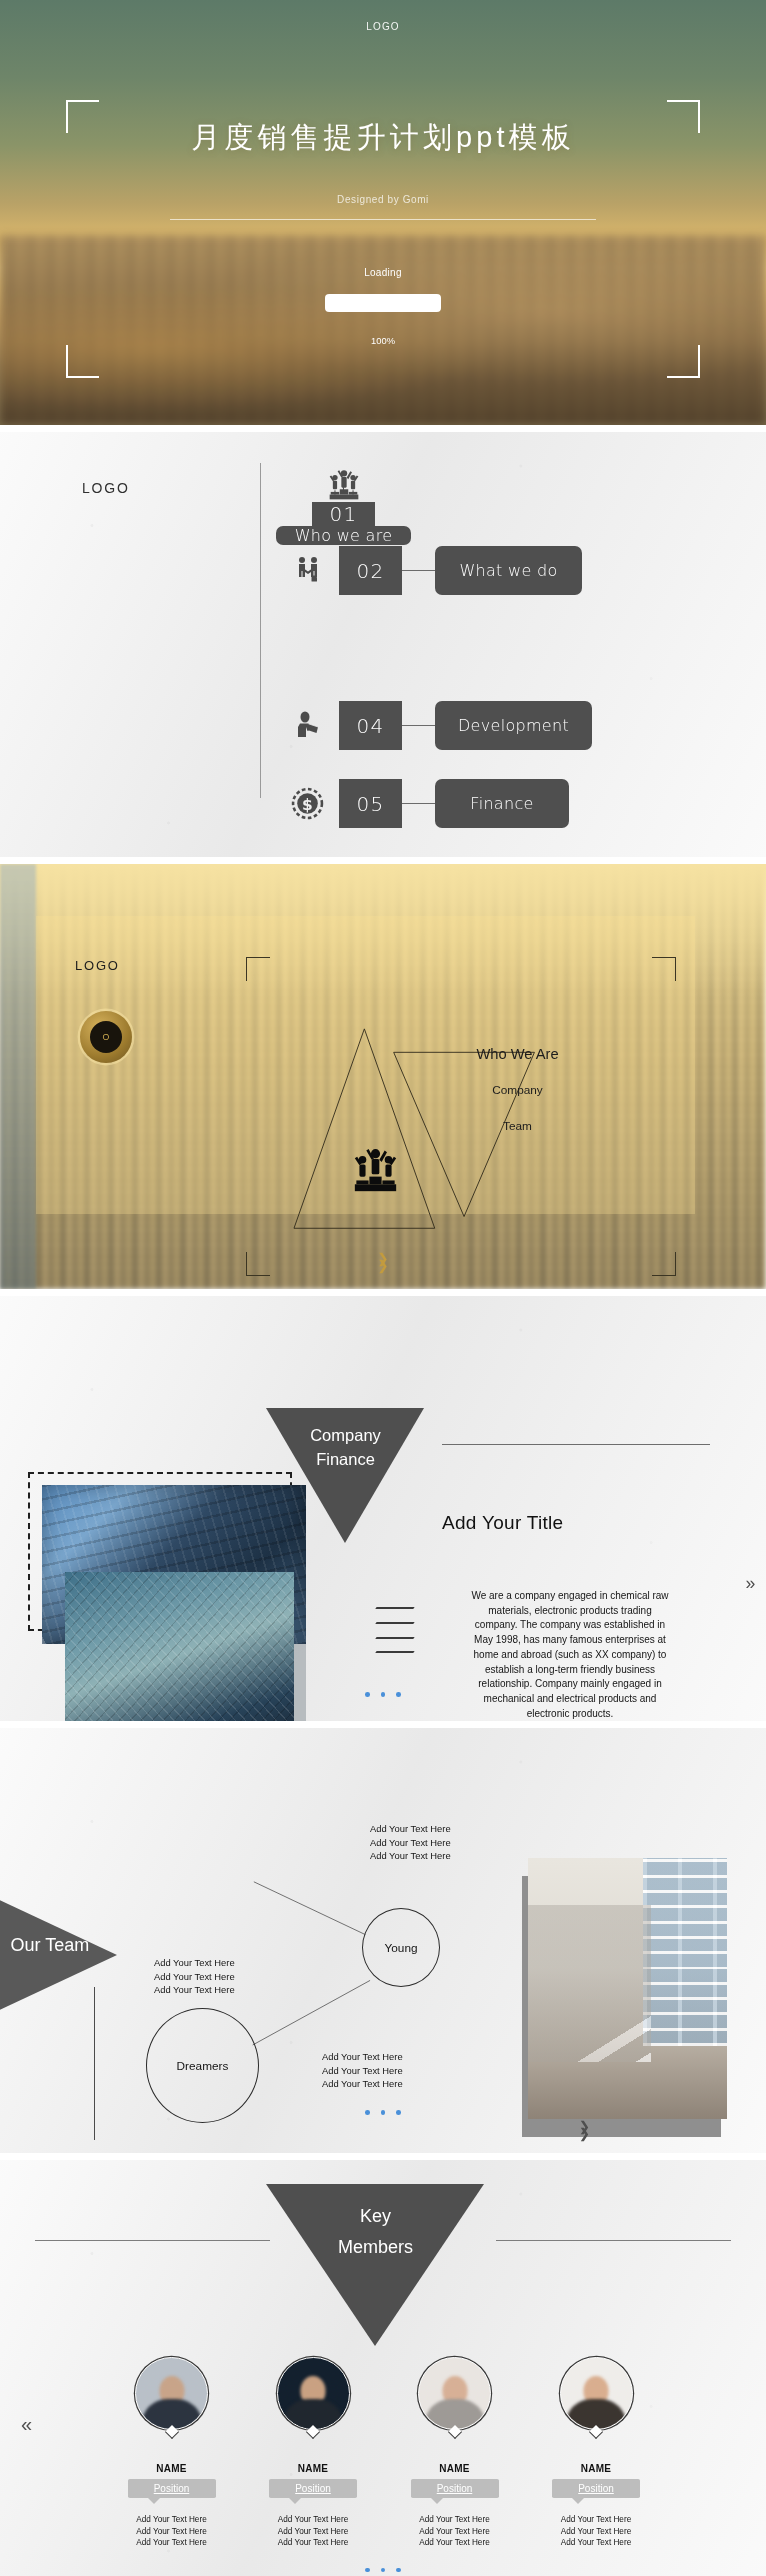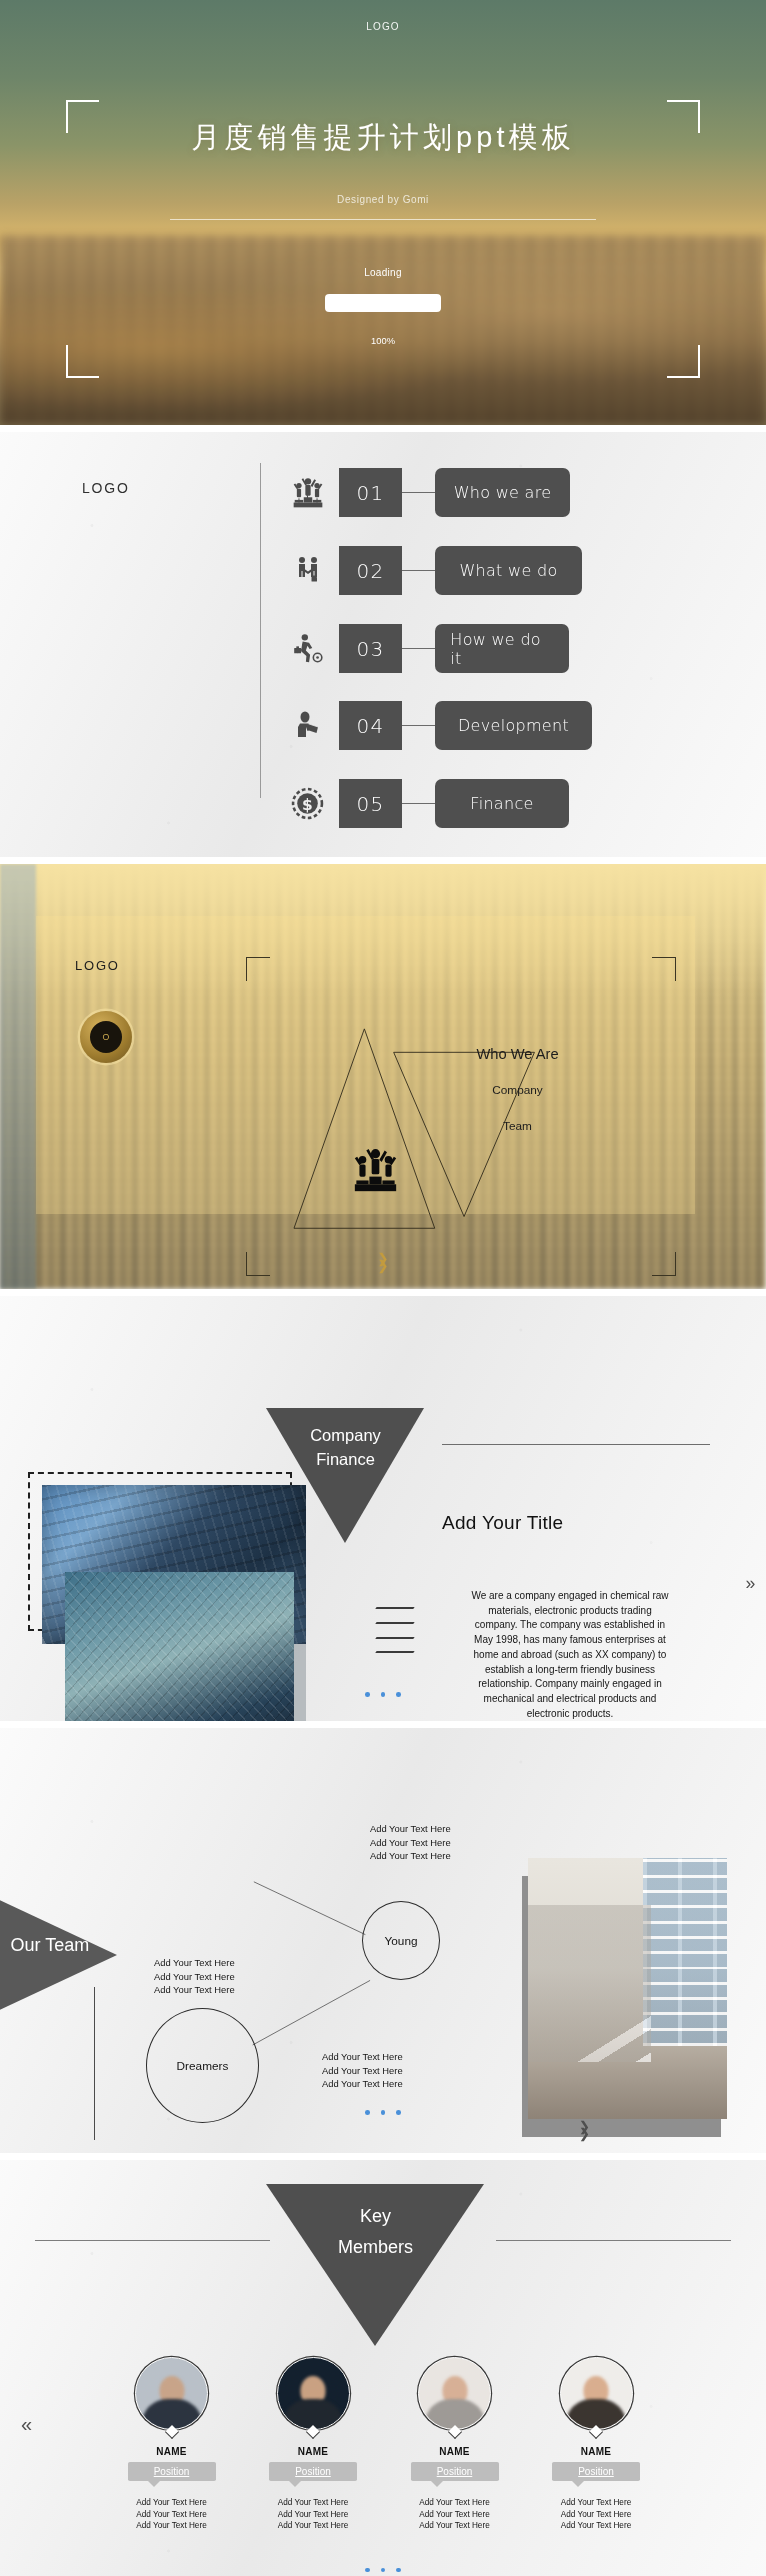--- a/index.html
+++ b/index.html
@@ -262,21 +262,21 @@
     position: absolute; left: 10.6px; top: 207px; width: 159px;
     color: #ffffff; font-size: 18px; font-weight: 300;
   }
   .tm-vline { position: absolute; left: 94px; top: 259px; width: 0.6px; height: 153px; background: #4b4b4b; }
   .tm-circle {
     position: absolute; border: 0.6px solid #2b2b2b; border-radius: 50%;
     display: flex; align-items: center; justify-content: center;
     color: #151515; font-size: 11.8px;
   }
   .tm-c1 { left: 154px; top: 99px; width: 105px; height: 108px; }
-  .tm-c2 { left: 362px; top: 173px; width: 78px; height: 79px; }
+  .tm-c2 { left: 362px; top: 180px; width: 78px; height: 79px; }
   .tm-c3 { left: 146px; top: 280px; width: 113px; height: 115px; }
   .tm-text { position: absolute; font-size: 9.4px; line-height: 13.5px; color: #151515; }
   .tm-photo {
     position: absolute; left: 528px; top: 1776px; width: 199px; height: 261px;
     background:
       linear-gradient(to bottom, #e9e6df 0%, #dedad2 42%, #b9b0a4 70%, #8e8377 100%);
   }
   .tm-photo::before {
     content:""; position:absolute; left:58%; top:0; width:42%; height:72%;
     background:
@@ -321,21 +321,21 @@
   .km-avatar .body {
     position: absolute; left: 50%; bottom: -6%; transform: translateX(-50%);
     width: 61px; height: 34px; border-radius: 26px 26px 0 0;
     filter: blur(1.5px);
   }
   .km-pin {
     position: absolute; left: 50%; bottom: -6.5px; transform: translateX(-50%) rotate(45deg);
     width: 10px; height: 10px; background: #ffffff;
     border-right: 1.2px solid #3a3a3a; border-bottom: 1.2px solid #3a3a3a;
   }
-  .km-name { margin-top: 16px; font-size: 10px; font-weight: bold; color: #111111; letter-spacing: 0.3px; }
+  .km-name { margin-top: 33px; font-size: 10px; font-weight: bold; color: #111111; letter-spacing: 0.3px; }
   .km-pos-wrap { position: relative; margin: 5.3px auto 0; width: 88px; }
   .km-pos {
     background: #bdbdbd; color: #ffffff; font-size: 10px;
     padding: 4.1px 0; border-radius: 1.8px; text-decoration: underline;
   }
   .km-pos-tail {
     position: absolute; left: 20px; bottom: -5.9px;
     width: 0; height: 0; border-left: 6.5px solid transparent;
     border-right: 6.5px solid transparent; border-top: 6.5px solid #bdbdbd;
   }
@@ -378,21 +378,21 @@
     <div class="loading-pct">100%</div>
   </section>
 
   <div class="sep"></div>
 
   <section class="slide paper" id="slide-contents">
     <div class="s2-logo">LOGO</div>
 
     <div class="s2-axis"></div>
 
-    <div class="toc-row" style="top:36px;">
+    <div class="toc-row" style="top:36px;flex-direction:column;">
       <span class="toc-icon">
         <svg width="34" height="34" viewBox="0 0 64 64">
           <circle cx="32" cy="10" r="6"></circle>
             <rect x="27" y="17" width="10" height="20" rx="2"></rect>
           <path d="M27 18 L20 6 l3-2 7 13z"></path>
             <path d="M37 18 L44 6 l3 2 -7 13z"></path>
           <circle cx="15" cy="18" r="5"></circle>
             <rect x="11" y="24" width="8" height="16" rx="2"></rect>
           <path d="M11 25 L5 16 l3-2 6 9z"></path>
           <circle cx="49" cy="18" r="5"></circle>
@@ -422,36 +422,20 @@
           <path d="M25 28 l7 5 7-5 2 4 -9 6 -9-6z"></path>
           <rect x="39" y="44" width="11" height="9" rx="1"></rect>
             <rect x="42" y="41" width="5" height="4"></rect>
         </svg>
       </span>
       <span class="toc-num">02</span>
       <span class="toc-link"></span>
       <span class="toc-label" style="width:147px">What we do</span>
     </div>
 
-    <div class="toc-row" style="top:192px;">
-      <span class="toc-icon">
-        <svg width="34" height="34" viewBox="0 0 64 64">
-          <circle cx="26" cy="10" r="6"></circle>
-          <path d="M22 18 l12 2 6 10 -5 2 -4-6 -3 9 8 8 -2 14 -6-1 1-11 -10-9 2-14z"></path>
-          <path d="M18 30 l-9 6 3 4 9-6z"></path>
-          <rect x="6" y="30" width="13" height="10" rx="1"></rect>
-            <rect x="10" y="27" width="5" height="4"></rect>
-          <circle cx="50" cy="48" r="8" fill="none" stroke="#4c4c4c" stroke-width="3"></circle>
-          <circle cx="50" cy="48" r="2.5"></circle>
-        </svg>
-      </span>
-      <span class="toc-num">03</span>
-      <span class="toc-link"></span>
-      <span class="toc-label" style="width:134px">How we do it</span>
-    </div>
 
     <div class="toc-row" style="top:269px;">
       <span class="toc-icon">
         <svg width="32" height="34" viewBox="0 0 64 64">
           <ellipse cx="26" cy="14" rx="9" ry="11"></ellipse>
           <path d="M16 27 h17 l4 12 -6 3 -3-8 v20 h-16 v-20 z"></path>
           <path d="M34 28 l18 6 -3 12 -18-6 z"></path>
           <path d="M34 28 l18 6" stroke="#eee" stroke-width="1.4" fill="none"></path>
         </svg>
       </span>

